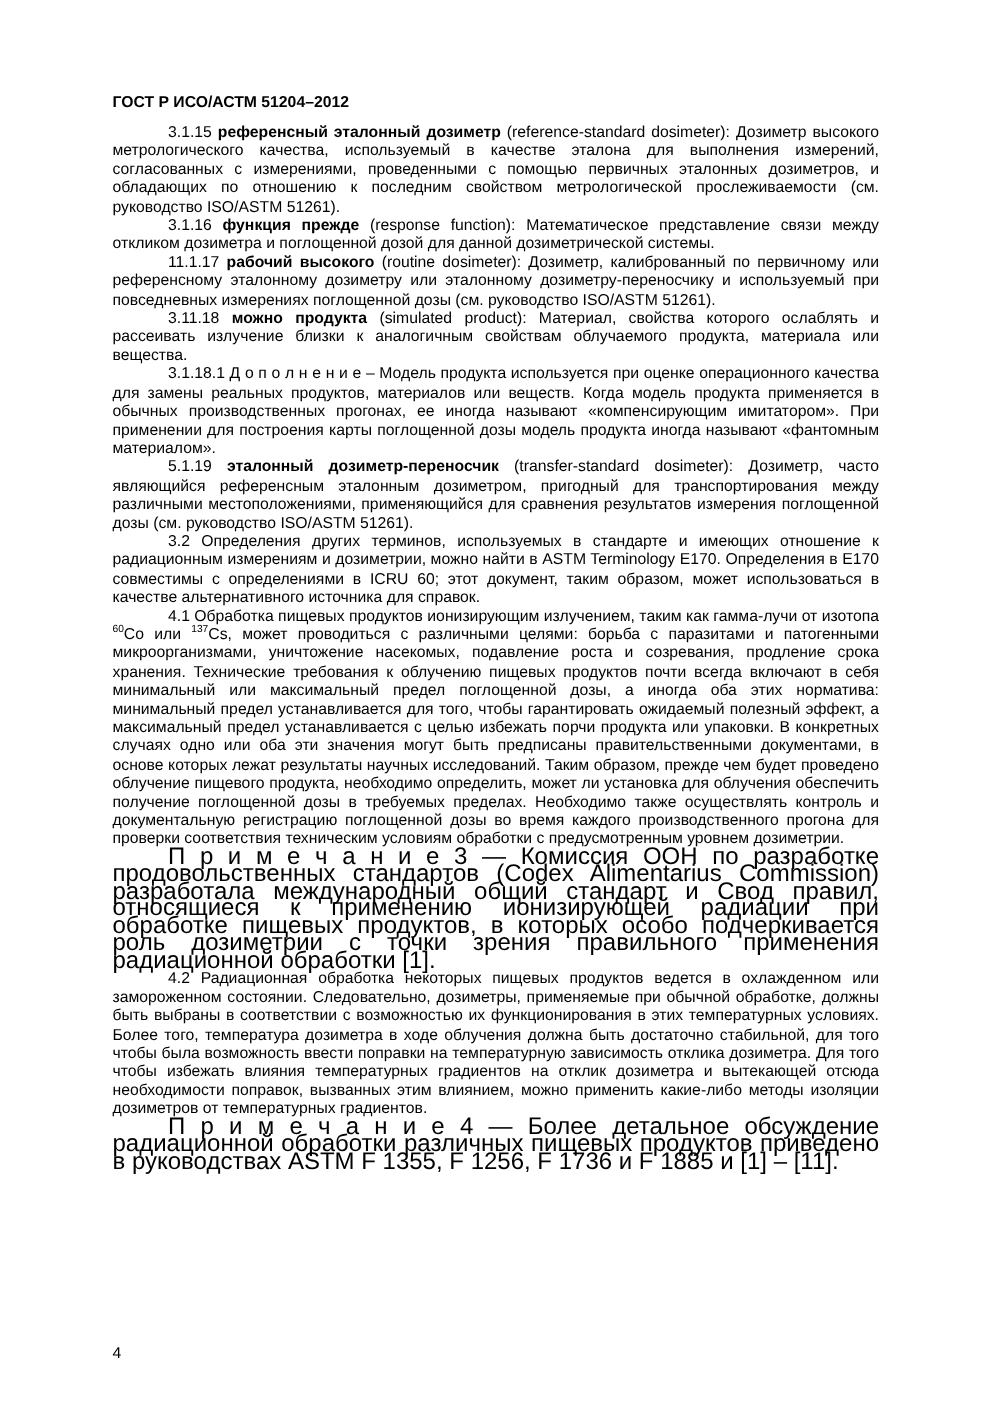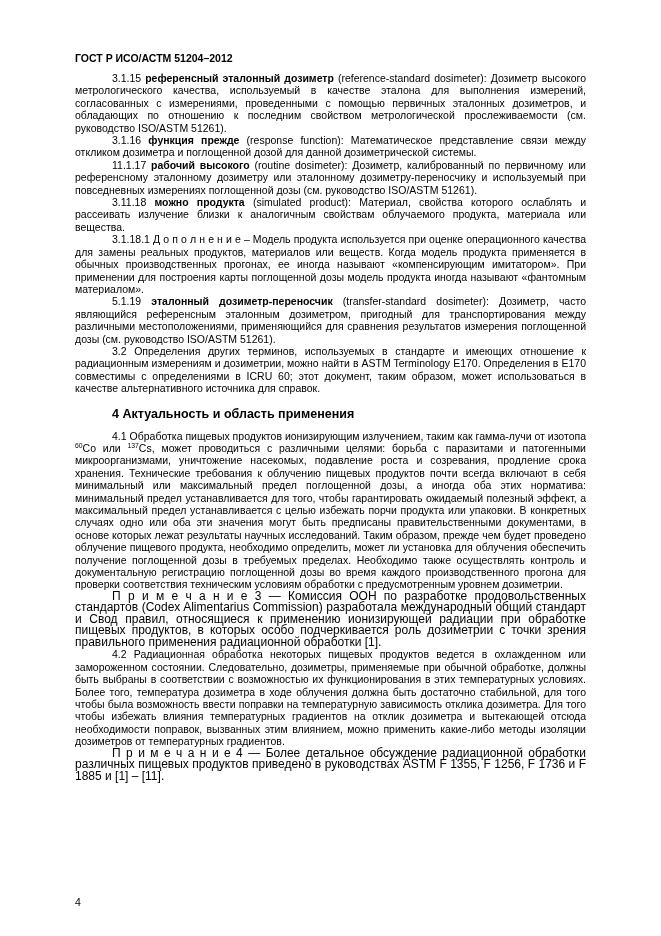--- a/index.html
+++ b/index.html
@@ -15,30 +15,31 @@
     width: 661px; height: 936px;
     padding: 52px 75px 0 75px;
     background: #ffffff;
     overflow: hidden;
   }
   .doc-header {
     font-weight: bold;
     font-size: 10.5px;
     line-height: 13px;
     margin-bottom: 7px;
+    margin-top: 10px;
   }
   .doc-body p {
     margin: 0;
     font-size: 10.5px;
     line-height: 12.4px;
     text-align: justify;
   }
   .doc-body p.indent, .doc-body h2.indent { text-indent: 37px; }
   .doc-body p.note {
-    font-size: 12px;
+    font-size: 16px;
     line-height: 11.5px;
   }
   .doc-body h2.heading {
     font-size: 12.5px;
     font-weight: bold;
     margin: 12px 0 9px 0;
     text-align: left;
   }
   .b { font-weight: bold; }
   sup {
@@ -60,21 +61,20 @@
   <div class="doc-header">ГОСТ Р ИСО/АСТМ 51204–2012</div>
 
   <div class="doc-body">
       <p class="body indent"><span>3.1.15 </span><span class="b">референсный эталонный дозиметр</span><span> (reference-standard dosimeter): Дозиметр высокого метрологического качества, используемый в качестве эталона для выполнения измерений, согласованных с измерениями, проведенными с помощью первичных эталонных дозиметров, и обладающих по отношению к последним свойством метрологической прослеживаемости (см. руководство ISO/ASTM 51261).</span></p>
       <p class="body indent"><span>3.1.16 </span><span class="b">функция прежде</span><span> (response function): Математическое представление связи между откликом дозиметра и поглощенной дозой для данной дозиметрической системы.</span></p>
       <p class="body indent"><span>11.1.17 </span><span class="b">рабочий высокого</span><span> (routine dosimeter): Дозиметр, калиброванный по первичному или референсному эталонному дозиметру или эталонному дозиметру-переносчику и используемый при повседневных измерениях поглощенной дозы (см. руководство ISO/ASTM 51261).</span></p>
       <p class="body indent"><span>3.11.18 </span><span class="b">можно продукта</span><span> (simulated product): Материал, свойства которого ослаблять и рассеивать излучение близки к аналогичным свойствам облучаемого продукта, материала или вещества.</span></p>
       <p class="body indent"><span>3.1.18.1 Д о п о л н е н и е – Модель продукта используется при оценке операционного качества для замены реальных продуктов, материалов или веществ. Когда модель продукта применяется в обычных производственных прогонах, ее иногда называют «компенсирующим имитатором». При применении для построения карты поглощенной дозы модель продукта иногда называют «фантомным материалом».</span></p>
       <p class="body indent"><span>5.1.19 </span><span class="b">эталонный дозиметр-переносчик</span><span> (transfer-standard dosimeter): Дозиметр, часто являющийся референсным эталонным дозиметром, пригодный для транспортирования между различными местоположениями, применяющийся для сравнения результатов измерения поглощенной дозы (см. руководство ISO/ASTM 51261).</span></p>
       <p class="body indent"><span>3.2 Определения других терминов, используемых в стандарте и имеющих отношение к радиационным измерениям и дозиметрии, можно найти в ASTM Terminology E170. Определения в E170 совместимы с определениями в ICRU 60; этот документ, таким образом, может использоваться в качестве альтернативного источника для справок.</span></p>
-      <h2 class="heading indent"><span>4 Актуальность и область применения</span></h2>
       <p class="body indent"><span>4.1 Обработка пищевых продуктов ионизирующим излучением, таким как гамма-лучи от изотопа </span><sup>60</sup><span>Co или </span><sup>137</sup><span>Cs, может проводиться с различными целями: борьба с паразитами и патогенными микроорганизмами, уничтожение насекомых, подавление роста и созревания, продление срока хранения. Технические требования к облучению пищевых продуктов почти всегда включают в себя минимальный или максимальный предел поглощенной дозы, а иногда оба этих норматива: минимальный предел устанавливается для того, чтобы гарантировать ожидаемый полезный эффект, а максимальный предел устанавливается с целью избежать порчи продукта или упаковки. В конкретных случаях одно или оба эти значения могут быть предписаны правительственными документами, в основе которых лежат результаты научных исследований. Таким образом, прежде чем будет проведено облучение пищевого продукта, необходимо определить, может ли установка для облучения обеспечить получение поглощенной дозы в требуемых пределах. Необходимо также осуществлять контроль и документальную регистрацию поглощенной дозы во время каждого производственного прогона для проверки соответствия техническим условиям обработки с предусмотренным уровнем дозиметрии.</span></p>
       <p class="note indent"><span>П р и м е ч а н и е 3 — Комиссия ООН по разработке продовольственных стандартов (Codex Alimentarius Commission) разработала международный общий стандарт и Свод правил, относящиеся к применению ионизирующей радиации при обработке пищевых продуктов, в которых особо подчеркивается роль дозиметрии с точки зрения правильного применения радиационной обработки [1].</span></p>
       <p class="body indent"><span>4.2 Радиационная обработка некоторых пищевых продуктов ведется в охлажденном или замороженном состоянии. Следовательно, дозиметры, применяемые при обычной обработке, должны быть выбраны в соответствии с возможностью их функционирования в этих температурных условиях. Более того, температура дозиметра в ходе облучения должна быть достаточно стабильной, для того чтобы была возможность ввести поправки на температурную зависимость отклика дозиметра. Для того чтобы избежать влияния температурных градиентов на отклик дозиметра и вытекающей отсюда необходимости поправок, вызванных этим влиянием, можно применить какие-либо методы изоляции дозиметров от температурных градиентов.</span></p>
       <p class="note indent"><span>П р и м е ч а н и е 4 — Более детальное обсуждение радиационной обработки различных пищевых продуктов приведено в руководствах ASTM F 1355, F 1256, F 1736 и F 1885 и [1] – [11].</span></p>
     </div>
 
   <div class="doc-footer">4</div>
 </div>
 
 </body></html>

